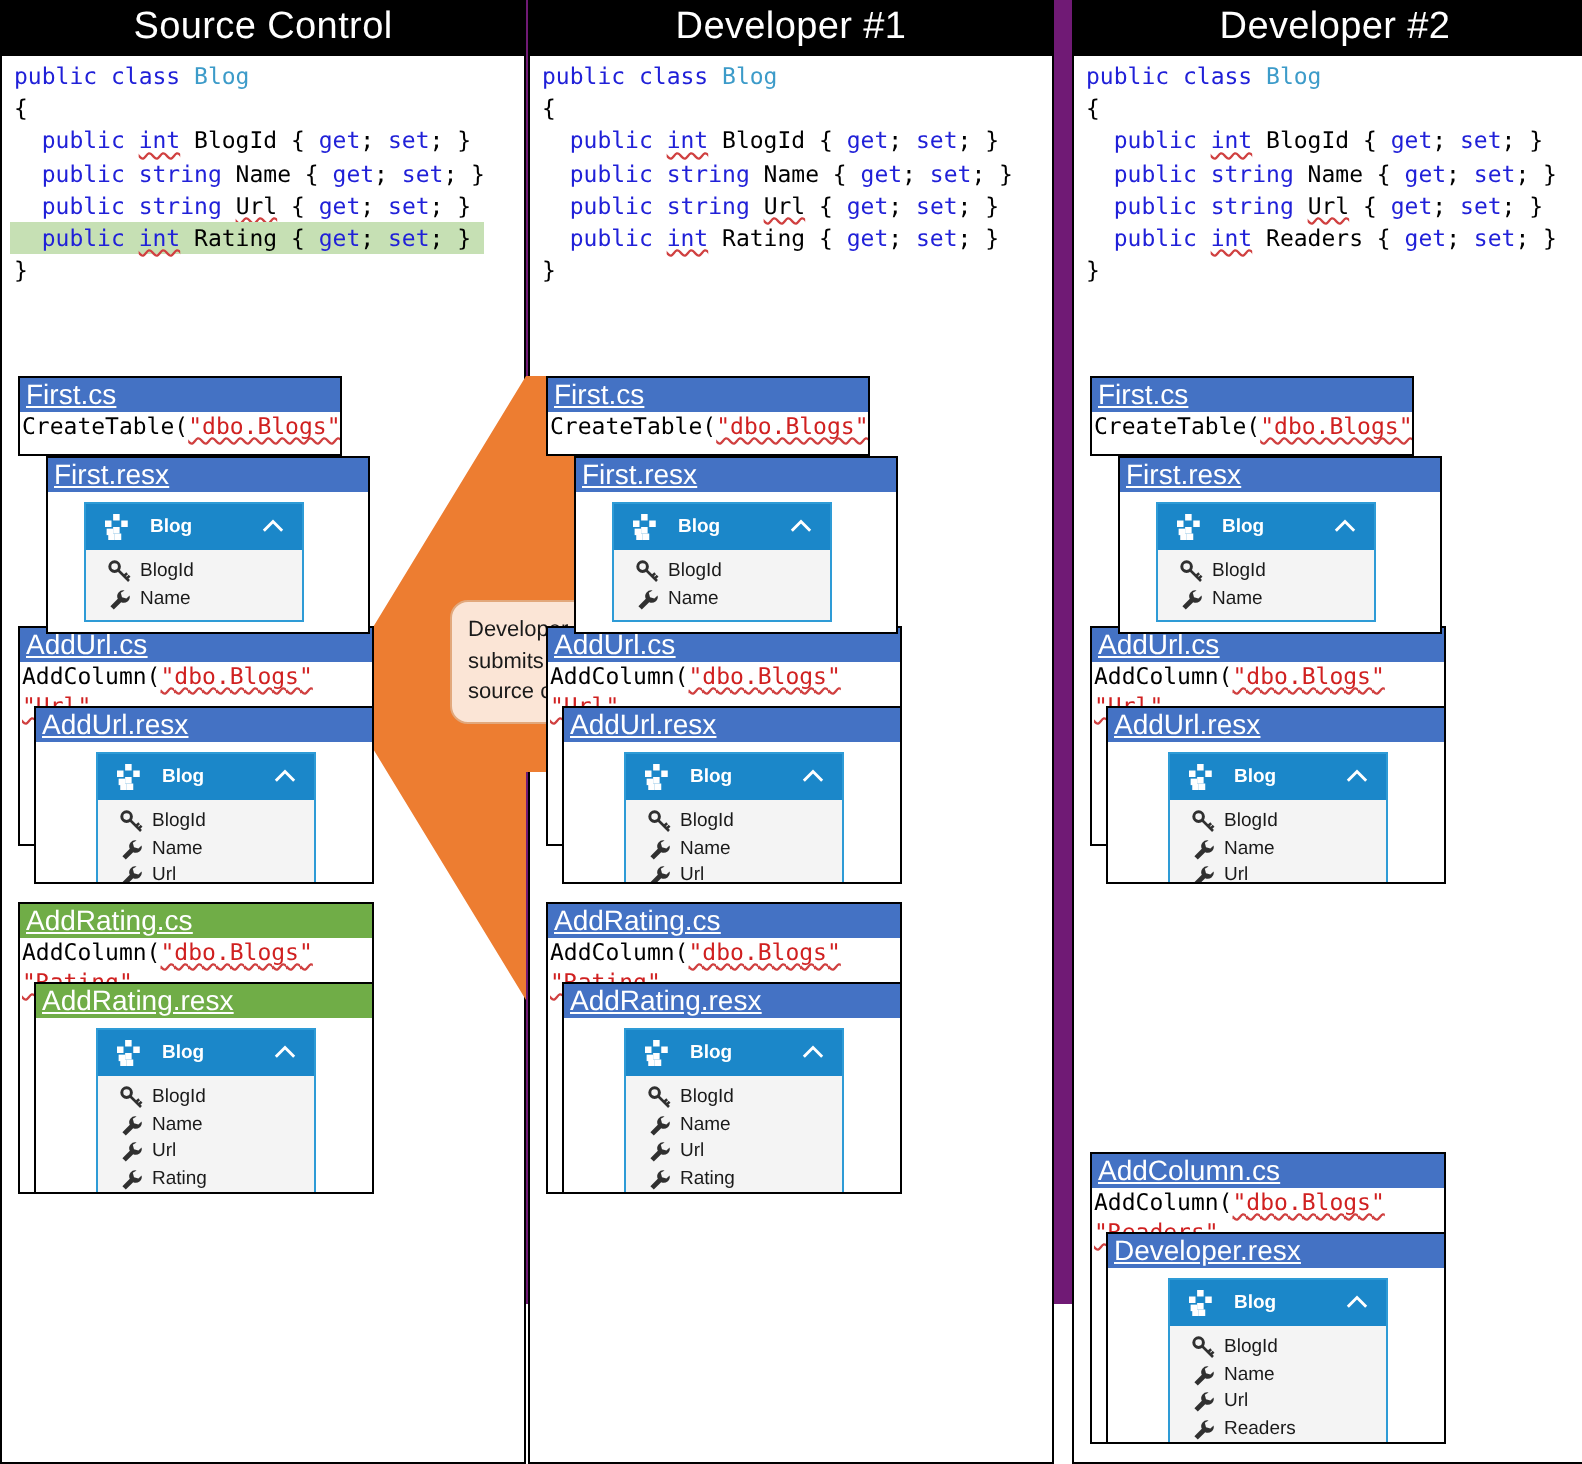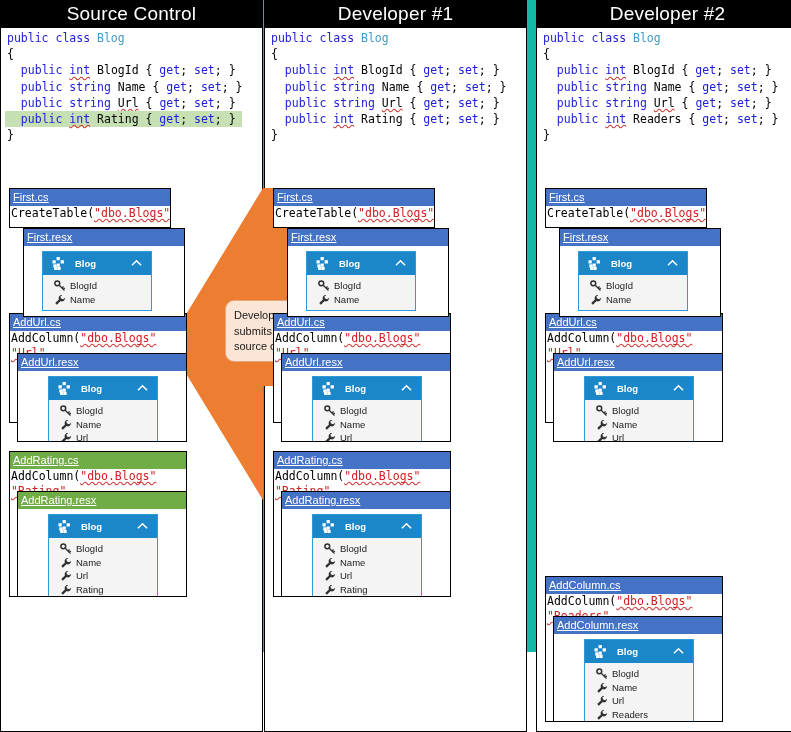--- a/index.html
+++ b/index.html
@@ -3,21 +3,21 @@
 <meta charset="utf-8">
 <style>
   * { box-sizing: border-box; }
   html, body {
     margin: 0; padding: 0;
     width: 791px; height: 732px;
     background: #ffffff;
     font-family: "Liberation Sans", sans-serif;
     overflow: hidden;
   }
-  #root { position: relative; width: 791px; height: 652px; background: #14b8a6; }
+  #root { position: relative; width: 791px; height: 652px; background: #701a75; }
 
   
   .column {
     position: absolute;
     top: 0;
     width: 263px;
     height: 732px;
   }
   .col-0 { left: 0px; }
   .col-1 { left: 264px; }
@@ -67,21 +67,21 @@
   
   .card {
     position: absolute;
     background: #ffffff;
     border: 1px solid #000000;
     overflow: hidden;
   }
   .card-hdr {
     height: 17px;
     line-height: 17px;
-    font-size: 11px;
+    font-size: 14px;
     padding-left: 3px;
     color: #ffffff;
     white-space: nowrap;
     overflow: hidden;
     text-decoration: underline;
   }
   .card-hdr span { text-decoration: underline; text-decoration-color: #ffffff; }
   .card-hdr.blue  { background: #4472c4; }
   .card-hdr.green { background: #70ad47; }
   .card-hdr.green span { color: #ffffff; }
@@ -451,21 +451,21 @@
                   <path d="M8.3 1.2 a3 3 0 0 0 -3.4 4.2 L1.2 9.1 l1.7 1.7 l3.7 -3.7 a3 3 0 0 0 4.2 -3.4 L9.2 5.3 L7 4.6 L6.4 2.4 Z" fill="#303030"></path>
                 </svg><span>Url</span></div>
             </div>
           </div>
         </div>
         <div class="card" style="left: 8px; top: 548px; width: 178px; height: 146px; z-index: 2;">
           <div class="card-hdr blue"><span>AddColumn.cs</span></div>
           <div class="card-code"><span class="ln"><span>AddColumn(</span><span class="str sq">"dbo.Blogs"</span></span><br><span class="ln"><span class="str sq">"Readers"</span></span><br></div>
         </div>
         <div class="card" style="left: 16px; top: 588px; width: 170px; height: 106px; z-index: 3;">
-          <div class="card-hdr blue"><span>AddColumn.resx</span></div>
+          <div class="card-hdr blue"><span>Developer.resx</span></div>
           <div class="blog-panel" style="left: 30px; top: 22px; width: 110px;">
             <div class="blog-hdr">
               <svg viewBox="0 0 16 16" class="tbl-icon">
                 <rect x="0" y="4" width="4" height="4" fill="#ffffff"></rect>
                 <rect x="5" y="0" width="4" height="4" fill="#ffffff"></rect>
                 <rect x="10" y="4" width="4" height="4" fill="#ffffff"></rect>
                 <rect x="5" y="8" width="4" height="4" fill="#ffffff"></rect>
                 <rect x="1" y="9" width="4" height="4" fill="#ffffff"></rect>
                 <rect x="6" y="12" width="4" height="4" fill="#ffffff"></rect>
                 <rect x="2" y="12" width="4" height="4" fill="#ffffff"></rect>

